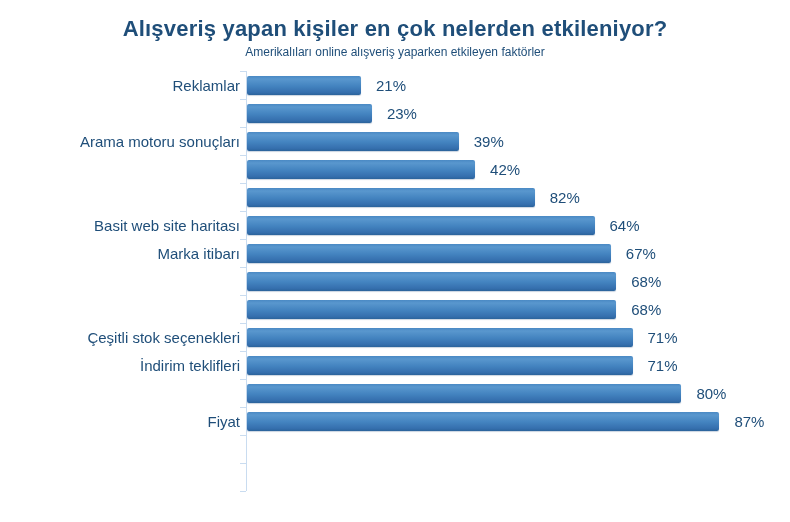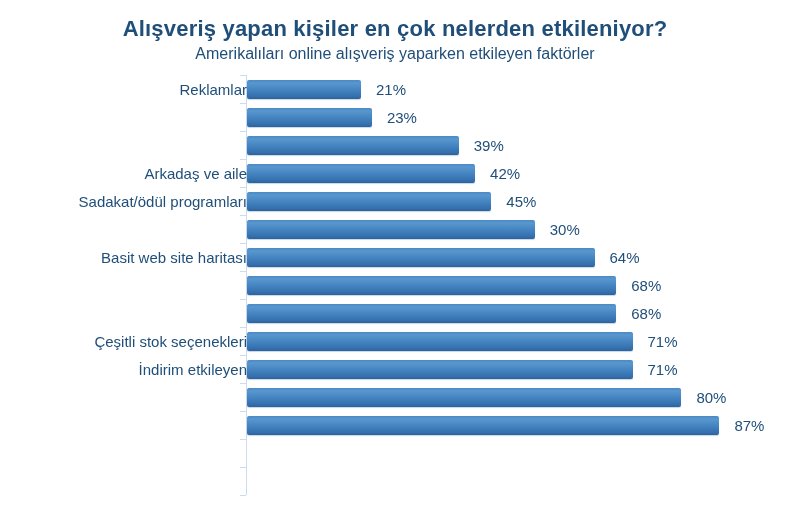--- a/index.html
+++ b/index.html
@@ -15,21 +15,21 @@
   }
 
   .chart-header { text-align: center; padding-top: 16px; }
   .chart-title {
     font-size: 22px;
     font-weight: bold;
     color: #1F4E79;
     letter-spacing: 0.2px;
   }
   .chart-subtitle {
-    font-size: 16px;
+    font-size: 12px;
     color: #1F4E79;
     margin-top: 3px;
   }
 
   .chart-body {
     position: relative;
     margin-top: 12px;
     padding-left: 247px; 
   }
 
@@ -37,20 +37,21 @@
 
   .row {
     display: flex;
     align-items: center;
     height: 28px;
     position: relative;
   }
   .cat-label {
     position: absolute;
     right: 100%;
+    margin-right: 7px;
     width: 235px;
     text-align: right;
     font-size: 15px;
     color: #1F4E79;
     white-space: nowrap;
   }
   .track {
     position: relative;
     display: flex;
     align-items: center;
@@ -127,85 +128,86 @@
             <span class="val">21%</span>
           </div>
         </div>
         <div class="row">
           <div class="track">
             <div class="bar" style="width: 23%;"></div>
             <span class="val">23%</span>
           </div>
         </div>
         <div class="row">
+          <div class="cat-label">Arama motoru sonuçları</div>
           <div class="track">
             <div class="bar" style="width: 39%;"></div>
             <span class="val">39%</span>
           </div>
         </div>
         <div class="row">
-          <div class="cat-label">Arkadaş ve aile</div>
           <div class="track">
             <div class="bar" style="width: 42%;"></div>
             <span class="val">42%</span>
           </div>
         </div>
         <div class="row">
-          <div class="cat-label">Sadakat/ödül programları</div>
-          <div class="track">
-            <div class="bar" style="width: 45%;"></div>
-            <span class="val">45%</span>
-          </div>
-        </div>
-        <div class="row">
           <div class="track">
             <div class="bar" style="width: 53%;"></div>
-            <span class="val">30%</span>
+            <span class="val">82%</span>
           </div>
         </div>
         <div class="row">
           <div class="cat-label">Basit web site haritası</div>
           <div class="track">
             <div class="bar" style="width: 64%;"></div>
             <span class="val">64%</span>
           </div>
         </div>
         <div class="row">
+          <div class="cat-label">Marka itibarı</div>
+          <div class="track">
+            <div class="bar" style="width: 67%;"></div>
+            <span class="val">67%</span>
+          </div>
+        </div>
+        <div class="row">
           <div class="track">
             <div class="bar" style="width: 68%;"></div>
             <span class="val">68%</span>
           </div>
         </div>
         <div class="row">
           <div class="track">
             <div class="bar" style="width: 68%;"></div>
             <span class="val">68%</span>
           </div>
         </div>
         <div class="row">
           <div class="cat-label">Çeşitli stok seçenekleri</div>
           <div class="track">
             <div class="bar" style="width: 71%;"></div>
             <span class="val">71%</span>
           </div>
         </div>
         <div class="row">
-          <div class="cat-label">İndirim etkileyen</div>
+          <div class="cat-label">İndirim teklifleri</div>
           <div class="track">
             <div class="bar" style="width: 71%;"></div>
             <span class="val">71%</span>
           </div>
         </div>
         <div class="row">
           <div class="track">
             <div class="bar" style="width: 80%;"></div>
             <span class="val">80%</span>
           </div>
         </div>
         <div class="row">
+          <div class="cat-label">Fiyat</div>
           <div class="track">
             <div class="bar" style="width: 87%;"></div>
             <span class="val">87%</span>
           </div>
         </div>
       </div>
   </div>
 
 </div>
 

